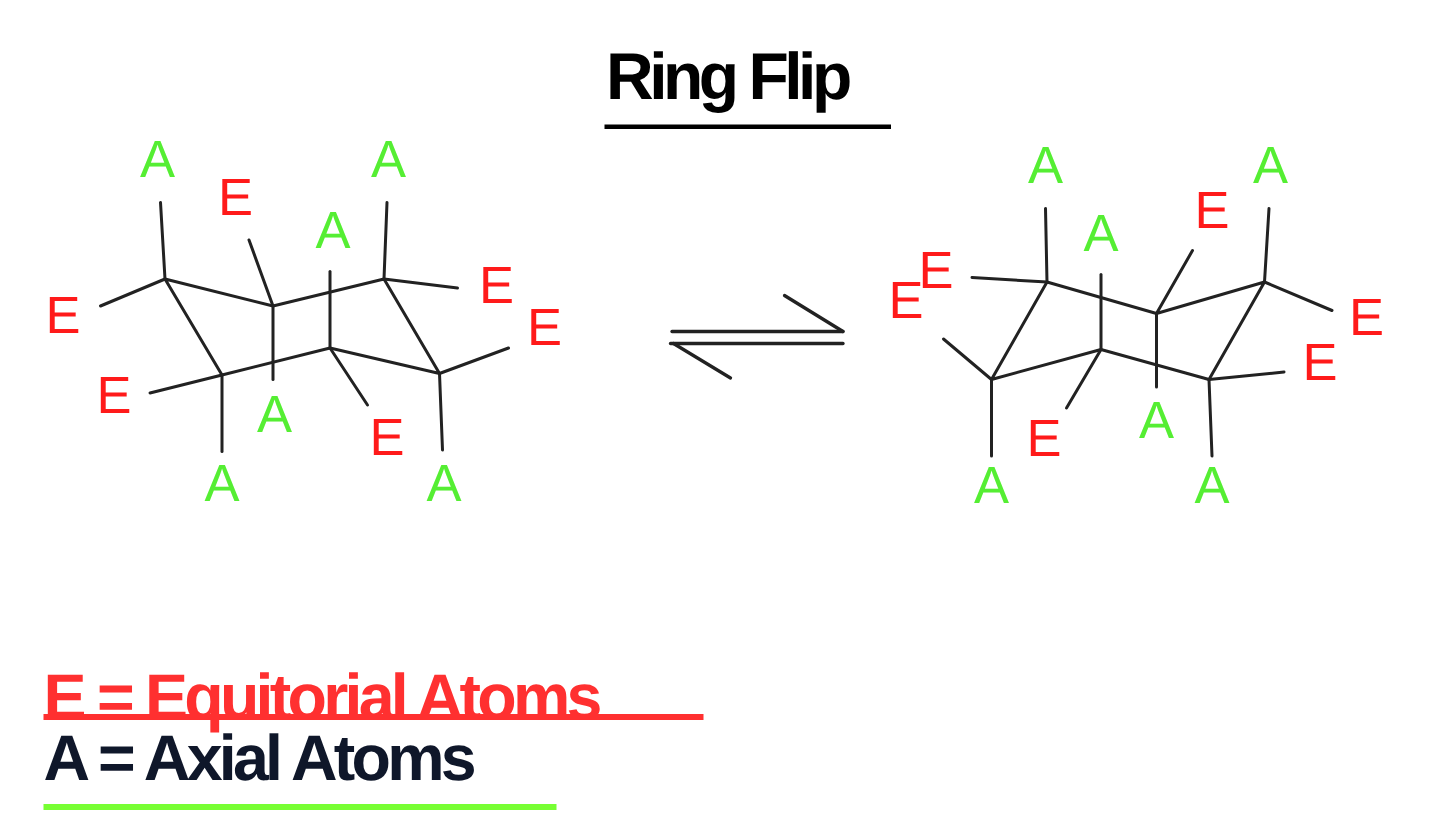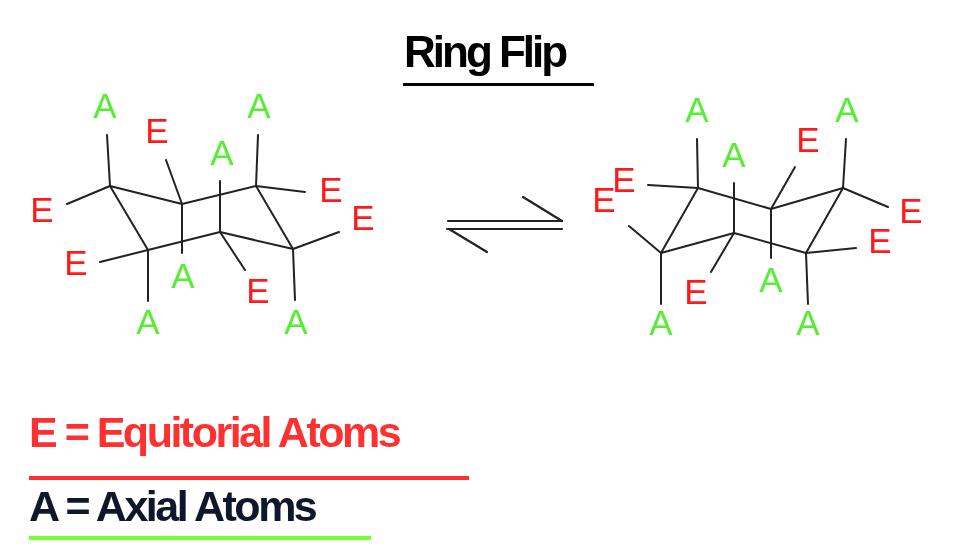--- a/index.html
+++ b/index.html
@@ -1,21 +1,21 @@
 <!DOCTYPE html>
 <html><head>
 <meta charset="utf-8">
 <style>
   html, body { margin:0; padding:0; background:#ffffff; }
   body { width:956px; height:560px; position:relative; overflow:hidden; font-family:"Liberation Sans", sans-serif; }
   #diagram { position:absolute; left:0; top:0; }
   .title { position:absolute; left:404px; top:30px; font-family:"Liberation Sans", sans-serif; font-weight:bold; font-size:44px; letter-spacing:-3px; color:#000; line-height:1;text-align:center; }
   .title-underline { position:absolute; left:403px; top:83px; width:191px; height:3px; background:#000; }
   .legend-line { position:absolute; left:29px; font-family:"Liberation Sans", sans-serif; font-weight:bold; font-size:43px; letter-spacing:-2.5px; line-height:1; white-space:nowrap; }
-  .legend-e { top:411px; color:#ff3030; }
+  .legend-e { top:444px; color:#ff3030; }
   .legend-a { top:485px; color:#0f172a; }
   .legend-ul { position:absolute; left:29px; height:4px; }
   .legend-ul-e { top:476px; width:440px; background:#ff3030; }
   .legend-ul-a { top:536px; width:342px; background:#77ff33; }
   svg text { font-family:"Liberation Sans", sans-serif; font-size:35px; }
 </style>
 </head>
 <body>
 
 <div class="title">Ring Flip</div>

